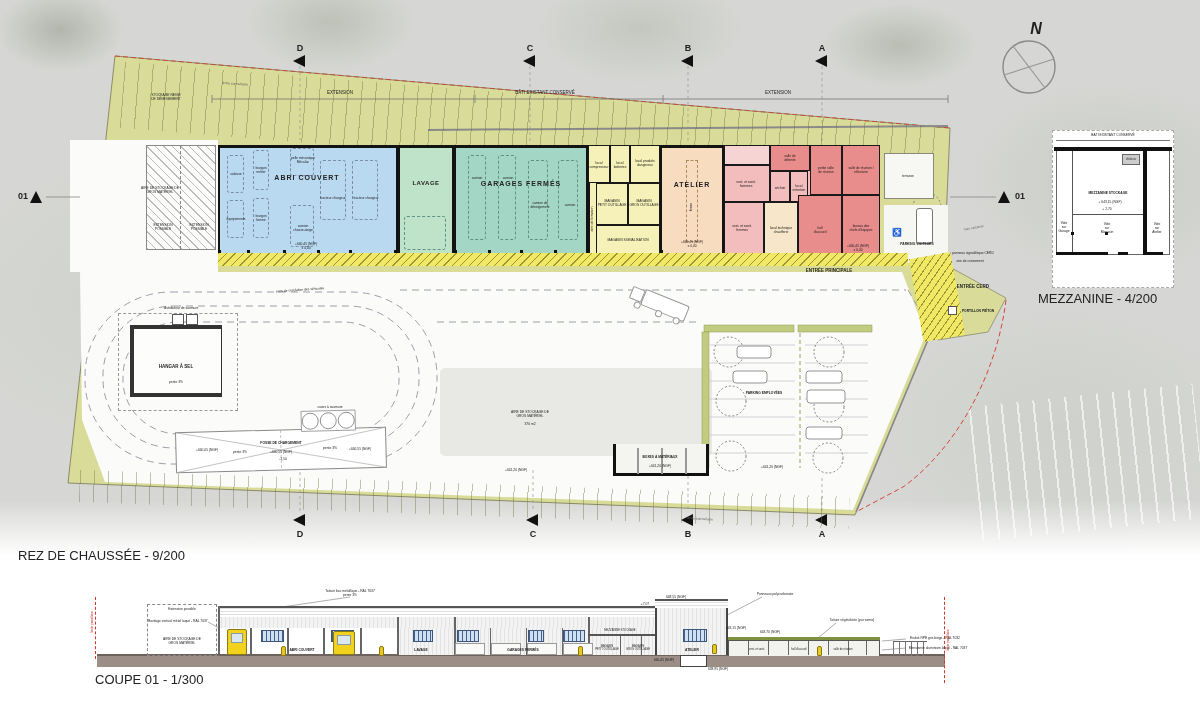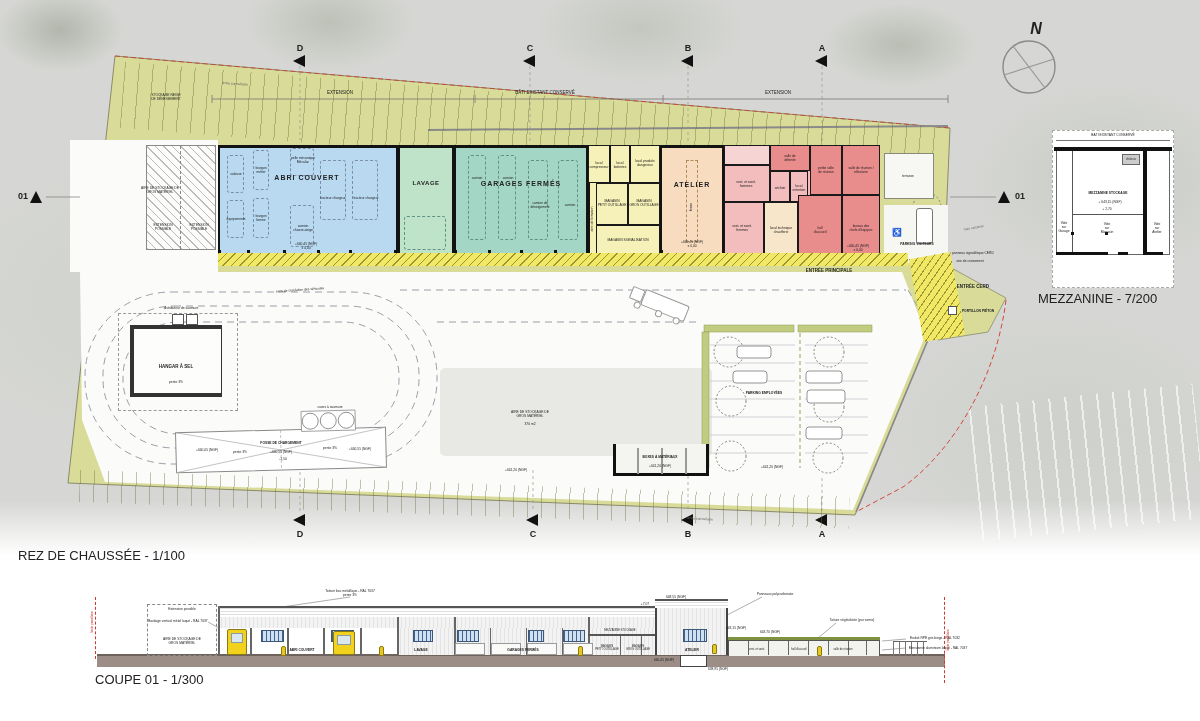--- a/index.html
+++ b/index.html
@@ -483,22 +483,22 @@
   <div class="lbl u" style="left:1064px;top:227px">Vide
 sur
 Garage</div>
   <div class="lbl u" style="left:1107px;top:228px">Vide
 sur
 Magasin</div>
   <div class="lbl u" style="left:1157px;top:228px">Vide
 sur
 Atelier</div>
 
-  <div class="lbl t13" style="left:18px;top:548px">REZ DE CHAUSSÉE - 1/100</div>
-  <div class="lbl t13" style="left:1038px;top:291px">MEZZANINE - 7/200</div>
+  <div class="lbl t13" style="left:18px;top:548px">REZ DE CHAUSSÉE - 9/200</div>
+  <div class="lbl t13" style="left:1038px;top:291px">MEZZANINE - 4/200</div>
   <div class="lbl t13" style="left:95px;top:672px">COUPE 01 - 1/300</div>
 
   <div class="lbl u" style="left:350px;top:593px">Toiture bac métallique - RAL 7037
 pente 3%</div>
   <div class="lbl u" style="left:178px;top:621px">Bardage vertical métal laqué - RAL 7037</div>
   <div class="lbl u" style="left:182px;top:609px">Extension possible</div>
   <div class="lbl u" style="left:182px;top:641px">AIRE DE STOCKAGE DE
 GROS MATÉRIEL</div>
   <div class="lbl ub" style="left:302px;top:650px">ABRI COUVERT</div>
   <div class="lbl ub" style="left:421px;top:650px">LAVAGE</div>

